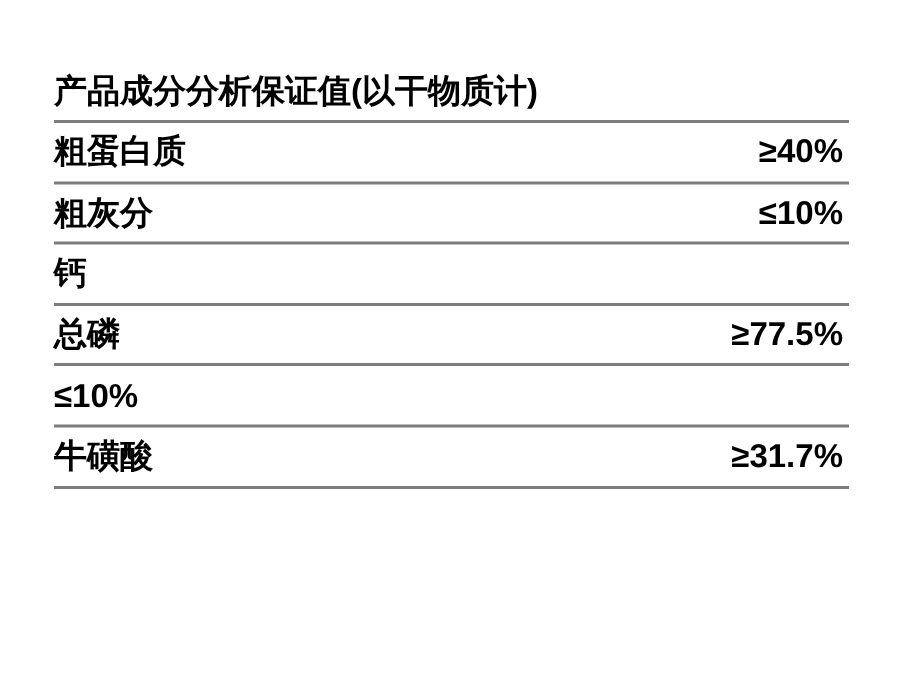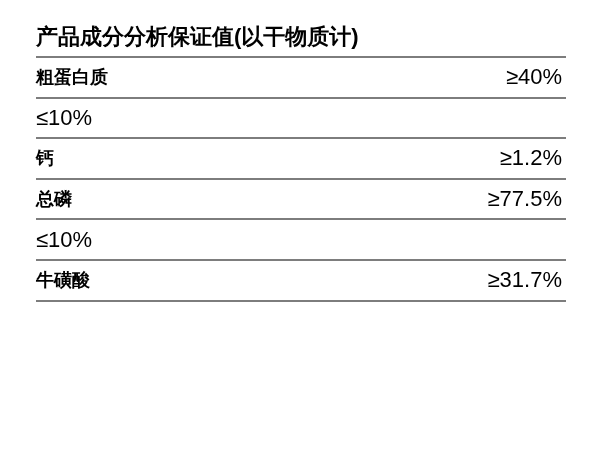--- a/index.html
+++ b/index.html
@@ -23,61 +23,62 @@
   }
   .ga-title {
     box-sizing: border-box;
     height: 40px;
     display: flex;
     align-items: center;
     font-size: 22px;
     font-weight: 700;
     border-bottom: 2px solid #7d7d7d;
     white-space: nowrap;
+    margin-top: 24px;
   }
   .ga-row {
     box-sizing: border-box;
     height: 40.6px;
     display: flex;
     justify-content: space-between;
     align-items: center;
     border-bottom: 2px solid #7d7d7d;
   }
   .ga-row .row-label {
-    font-size: 18px;
+    font-size: 22px;
     font-weight: 700;
     white-space: nowrap;
   }
   .ga-row .row-value {
     font-size: 22px;
-    font-weight: 400;
+    font-weight: 700;
     padding-right: 4px;
     white-space: nowrap;
   }
 </style>
 </head>
 <body>
 
 <div class="ga-table">
   <div class="ga-title">产品成分分析保证值(以干物质计)</div>
   <div id="rows">
   <div class="ga-row">
     <span class="row-label">粗蛋白质</span>
     <span class="row-value">≥40%</span>
   </div>
 
 
   <div class="ga-row">
+    <span class="row-label">粗灰分</span>
     <span class="row-value">≤10%</span>
   </div>
 
 
   <div class="ga-row">
     <span class="row-label">钙</span>
-    <span class="row-value">≥1.2%</span>
   </div>
 
   <div class="ga-row">
     <span class="row-label">总磷</span>
     <span class="row-value">≥77.5%</span>
   </div>
 
   <div class="ga-row">
     <span class="row-value">≤10%</span>
   </div>

